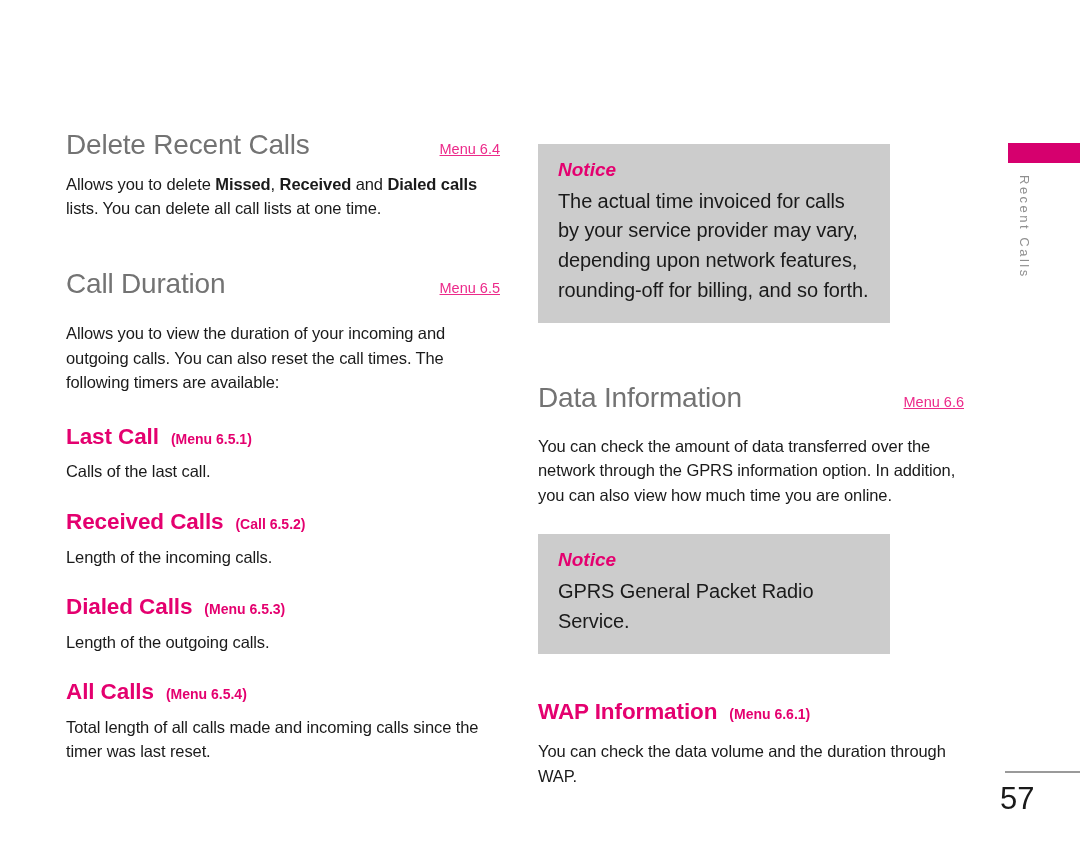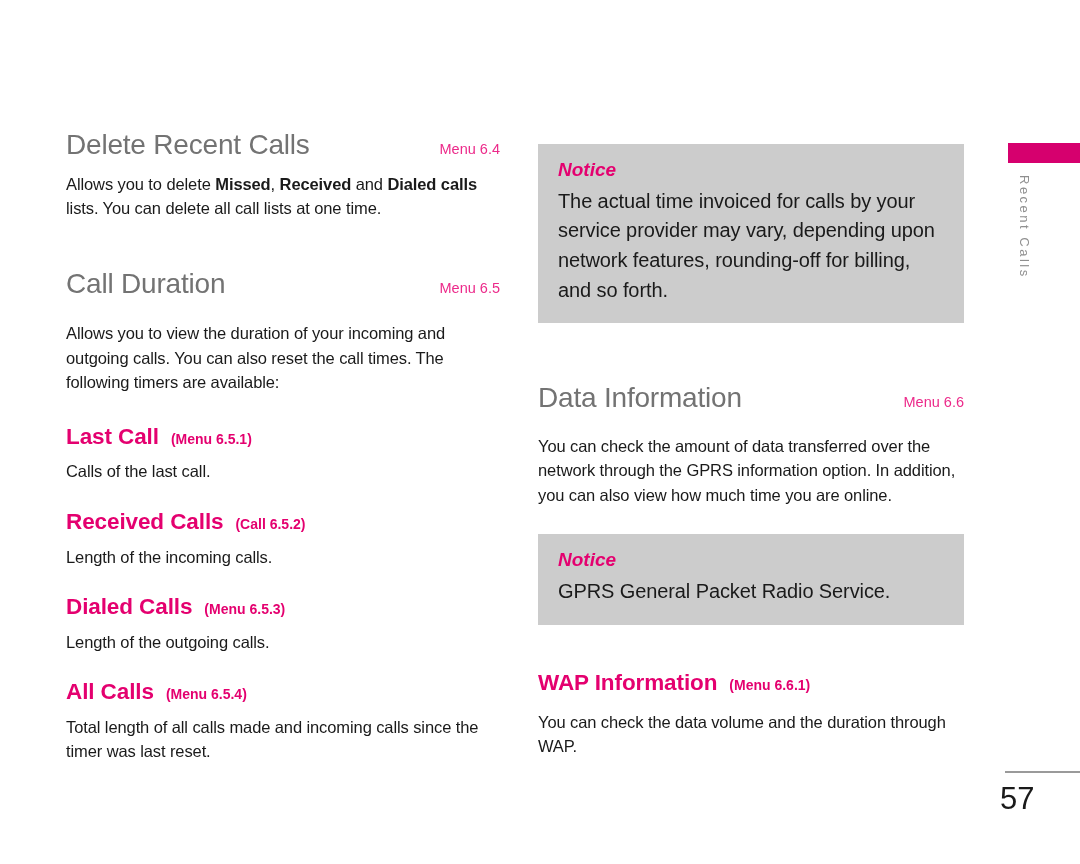--- a/index.html
+++ b/index.html
@@ -44,20 +44,21 @@
     letter-spacing: -0.2px;
     line-height: 1.1;
     white-space: nowrap;
   }
   .sec-menu {
     font-size: 14.5px;
     font-weight: 400;
     color: #ec2a8a;
     white-space: nowrap;
     padding-left: 10px;
+    text-decoration: underline;
   }
 
   
   .sub-head {
     margin-top: 26px;
     margin-bottom: 10px;
     line-height: 1.1;
   }
   .sub-title {
     font-size: 22.5px;
@@ -81,21 +82,21 @@
     letter-spacing: -0.1px;
   }
   p.body b { font-weight: bold; }
   p.tight { margin-top: 9px; }
 
   
   .notice {
     background: #cccccc;
     padding: 16px 20px 18px 20px;
     box-sizing: border-box;
-    width: 426px;
+    width: 352px;
   }
   .notice-title {
     font-size: 19px;
     font-weight: bold;
     font-style: italic;
     color: #e4006f;
     line-height: 1.1;
     margin-bottom: 6px;
   }
   .notice-body {

